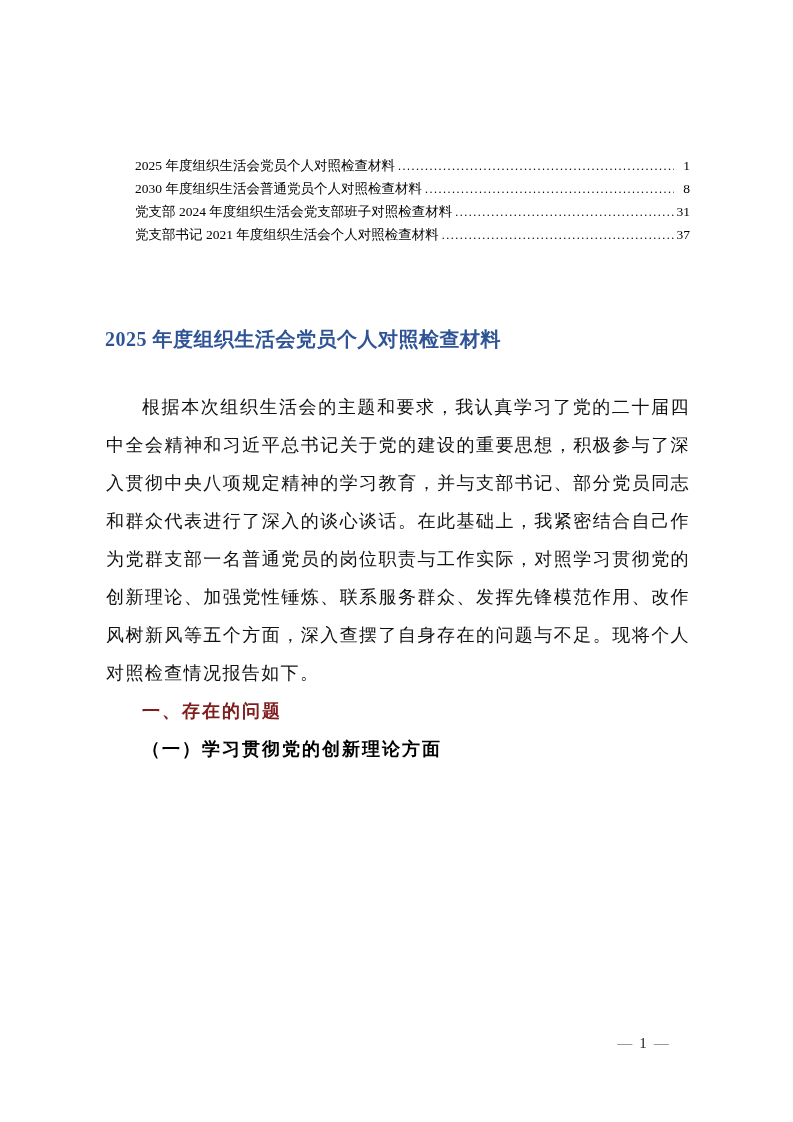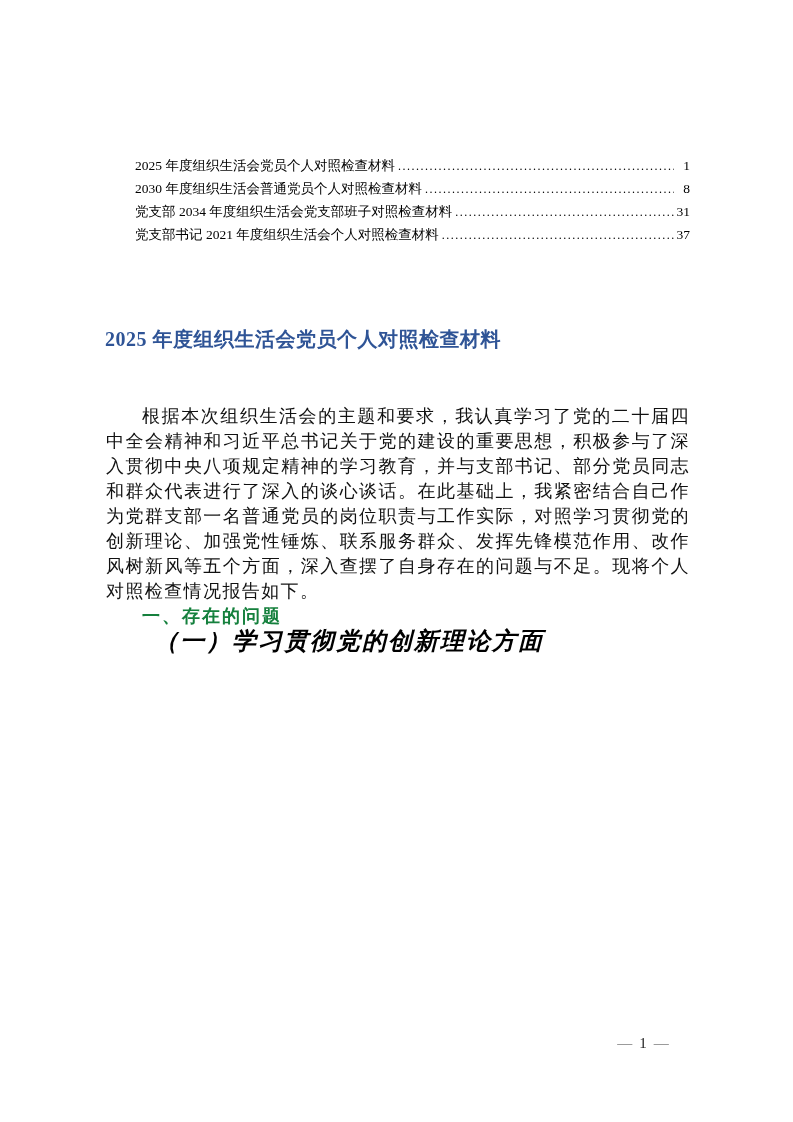--- a/index.html
+++ b/index.html
@@ -54,45 +54,44 @@
     font-size: 20px;
     font-weight: bold;
     line-height: 26px;
     letter-spacing: 0.5px;
     white-space: nowrap;
   }
 
   
   .doc-body {
     position: absolute;
-    left: 106px; top: 404px;
+    left: 106px; top: 388px;
     width: 584px;
     font-size: 18px;
-    line-height: 25px;
+    line-height: 38px;
     letter-spacing: 1.4px;
     text-align: justify;
     color: #111111;
   }
   .doc-body p { margin: 0; text-indent: 2em; }
   .section-heading {
     margin: 0;
     text-indent: 2em;
     font-family: "Liberation Sans", "DejaVu Sans", sans-serif;
     font-weight: bold;
     font-size: 18px;
     letter-spacing: 2px;
-    color: #15803d;
+    color: #7f1d1d;
     white-space: nowrap;
   }
   .subsection-heading {
     margin: 0;
     text-indent: 2em;
-    font-style: italic;
     font-weight: bold;
-    font-size: 24px;
+    font-size: 18px;
     letter-spacing: 2px;
     color: #000000;
     white-space: nowrap;
   }
 
   
   .page-footer {
     position: absolute;
     left: 598px; top: 1033px;
     width: 90px;
@@ -114,21 +113,21 @@
       <span class="toc-title">2025 年度组织生活会党员个人对照检查材料</span>
       <span class="toc-leader"></span>
       <span class="toc-page">1</span>
     </div>
     <div class="toc-row">
       <span class="toc-title">2030 年度组织生活会普通党员个人对照检查材料</span>
       <span class="toc-leader"></span>
       <span class="toc-page">8</span>
     </div>
     <div class="toc-row">
-      <span class="toc-title">党支部 2034 年度组织生活会党支部班子对照检查材料</span>
+      <span class="toc-title">党支部 2024 年度组织生活会党支部班子对照检查材料</span>
       <span class="toc-leader"></span>
       <span class="toc-page">31</span>
     </div>
     <div class="toc-row">
       <span class="toc-title">党支部书记 2021 年度组织生活会个人对照检查材料</span>
       <span class="toc-leader"></span>
       <span class="toc-page">37</span>
     </div>
   </nav>
 

